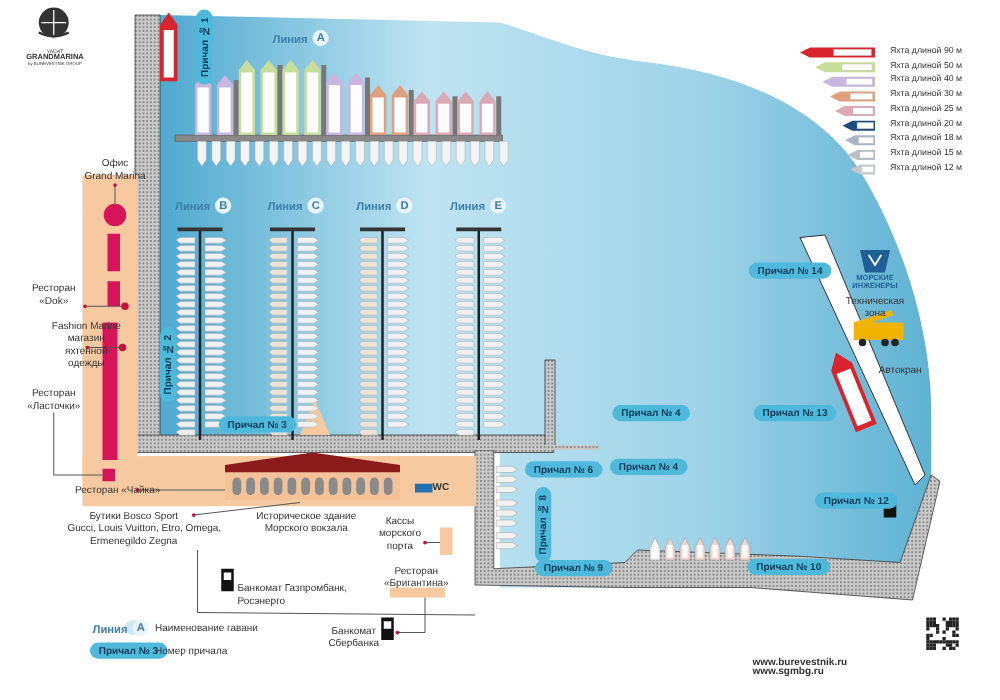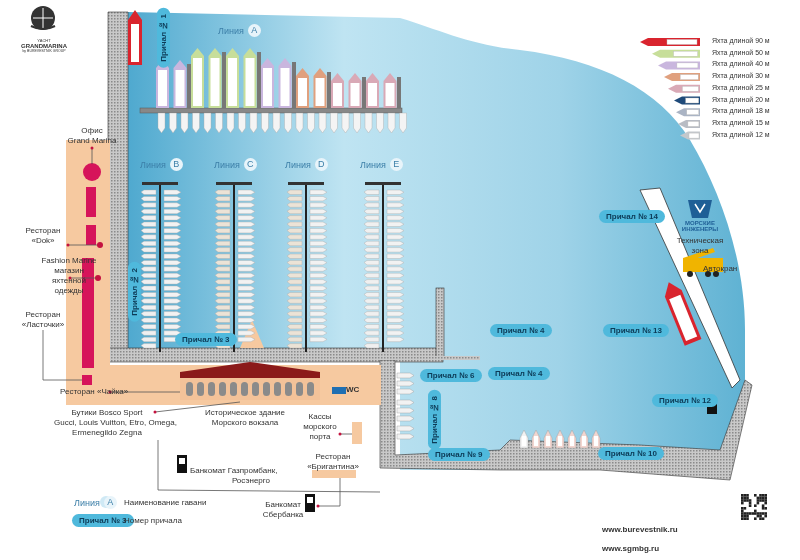--- a/index.html
+++ b/index.html
@@ -3,21 +3,21 @@
 <meta charset="utf-8">
 <style>
   * { box-sizing: border-box; margin: 0; padding: 0; }
   html, body { width: 800px; height: 560px; overflow: hidden; background: #ffffff; }
   body { position: relative; font-family: "Liberation Sans", sans-serif; color: #333; }
   #map { position: absolute; left: 0; top: 0; width: 800px; height: 560px; }
   .lbl { position: absolute; font-size: 8px; line-height: 10px; color: #333; text-align: center; white-space: nowrap; }
   .pier-pill { position: absolute; background: #4fb9dc; color: #0d3b57; font-size: 8px; font-weight: bold;
                border-radius: 8px; padding: 1px 7px; white-space: nowrap; line-height: 11px; }
   .pier-pill.vert { writing-mode: vertical-rl; transform: rotate(180deg); padding: 6px 1px; }
-  .line-label { position: absolute; font-size: 9px; font-weight: normal; color: #3c7fa8; white-space: nowrap; display: flex; align-items: center; gap: 4px; }
+  .line-label { position: absolute; font-size: 9px; font-weight: bold; color: #3c7fa8; white-space: nowrap; display: flex; align-items: center; gap: 4px; }
   .line-letter { display: inline-block; width: 13px; height: 13px; border-radius: 50%; background: #e8f4fa; color: #3c7fa8; text-align: center; line-height: 13px; font-size: 9px; }
   .legend-row { position: absolute; left: 712px; font-size: 7px; color: #333; white-space: nowrap; }
   .logo-text { position: absolute; text-align: center; color: #333; }
   .footer-url { position: absolute; left: 602px; font-size: 8px; color: #333; line-height: 10px; font-weight: bold; }
 </style>
 </head>
 <body>
 
 <svg id="map" viewBox="0 0 800 560" xmlns="http://www.w3.org/2000/svg">
   <defs>
@@ -587,32 +587,32 @@
 Gucci, Louis Vuitton, Etro, Omega,
 Ermenegildo Zegna</div>
 <div class="lbl" style="left:205px; top:408px; width:80px; white-space:pre;">Историческое здание
 Морского вокзала</div>
 <div class="lbl" style="left:346px; top:385px; font-weight:bold;">WC</div>
 <div class="lbl" style="left:300px; top:412px; width:40px; white-space:pre;">Кассы
 морского
 порта</div>
 <div class="lbl" style="left:306px; top:452px; width:54px; white-space:pre;">Ресторан
 «Бригантина»</div>
-<div class="lbl" style="left:190px; top:466px; width:80px; white-space:pre; text-align:right;">Банкомат Газпромбанк,
+<div class="lbl" style="left:190px; top:466px; width:80px; white-space:pre; text-align:left;">Банкомат Газпромбанк,
 Росэнерго</div>
 <div class="lbl" style="left:260px; top:500px; width:46px; white-space:pre;">Банкомат
 Сбербанка</div>
 <div class="lbl" style="left:680px; top:220px; width:40px; white-space:pre; font-size:6px; line-height:6px; color:#1f5f96; font-weight:bold;">МОРСКИЕ
 ИНЖЕНЕРЫ</div>
 <div class="lbl" style="left:670px; top:236px; width:60px; white-space:pre;">Техническая
 зона</div>
-<div class="lbl" style="left:684px; top:264px; width:40px;padding-left:19px;">Автокран</div>
+<div class="lbl" style="left:684px; top:291px; width:40px;padding-left:19px;">Автокран</div>
 
 <div class="line-label" style="left:74px; top:496px;">
   <span>Линия</span>
     <span class="line-letter">A</span>
 </div>
 <div class="lbl" style="left:124px; top:498px; text-align:right;">Наименование гавани</div>
 <div class="pier-pill" style="left:72px; top:514px;">Причал № 3</div>
 <div class="lbl" style="left:124px; top:516px; text-align:left;">Номер причала</div>
 
-<div class="footer-url" style="top:544px;">www.sgmbg.ru</div>
+<div class="footer-url" style="top:532px;">www.sgmbg.ru</div>
 <div class="footer-url" style="top:525px;">www.burevestnik.ru</div>
 
 </body></html>

